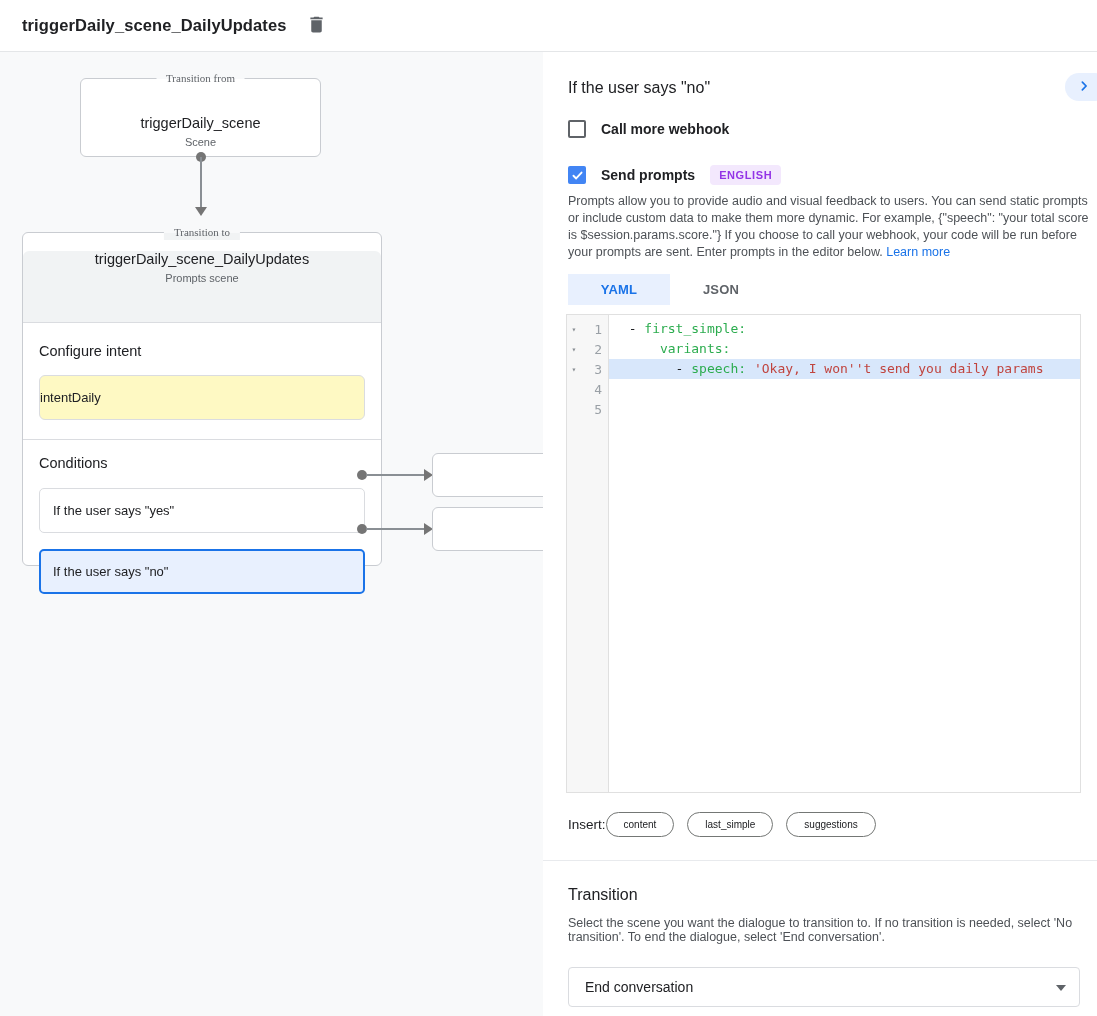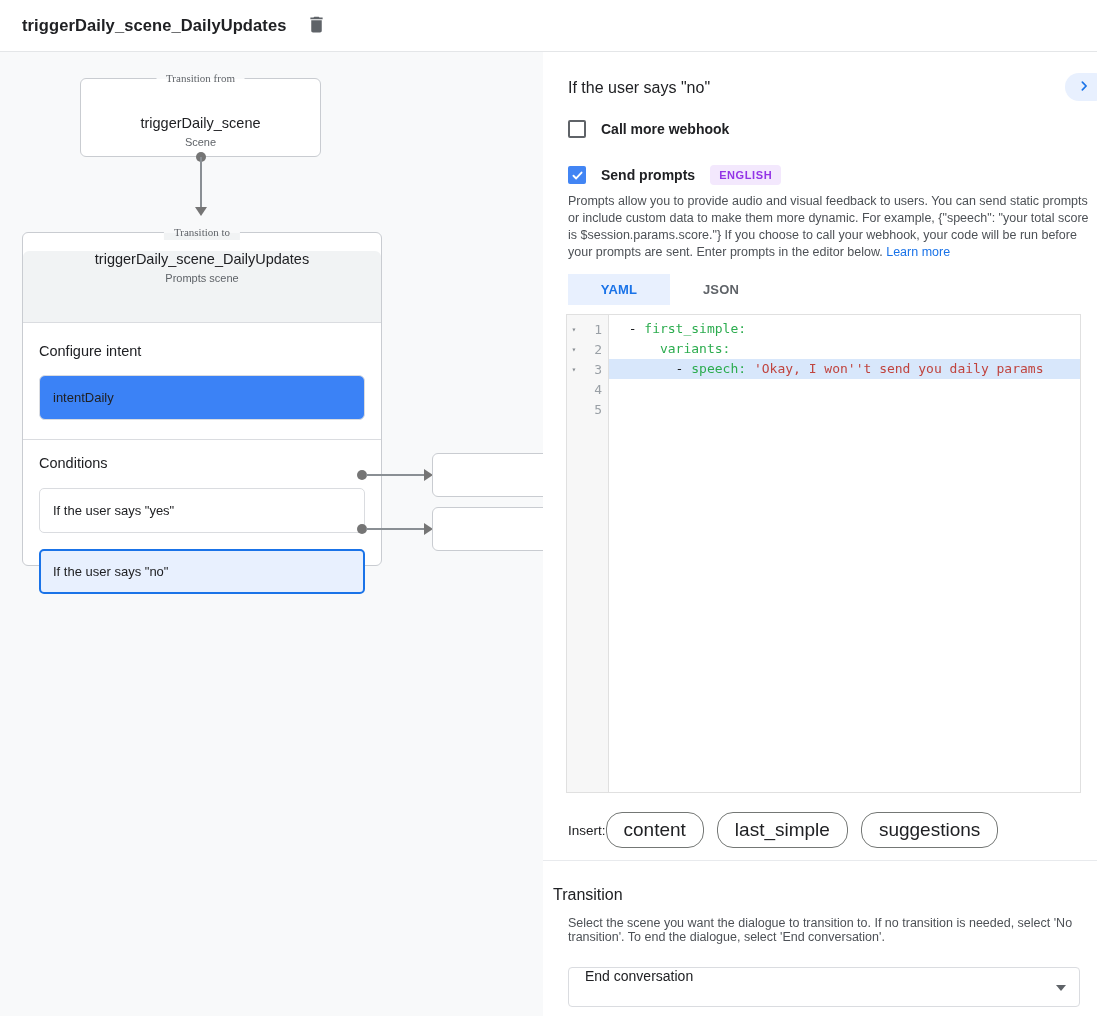--- a/index.html
+++ b/index.html
@@ -37,21 +37,21 @@
 
   .to-card { position:absolute; left:22px; top:180px; width:360px; height:334px; background:#fff;
     border:1px solid #c9ccd1; border-radius:6px; }
   .to-card .legend { background:linear-gradient(to bottom,#f8f9fa 53%,#f1f3f4 53%); }
   .to-header { height:72px; background:#f1f3f4; border-bottom:1px solid #dadce0;
     border-radius:6px 6px 0 0; text-align:center; }
   .to-header .node-title { margin-top:18px; }
   .sect1 { padding:20px 16px 19px 16px; border-bottom:1px solid #dadce0; }
   .sect-label { font-size:14.5px; color:#202124; }
   .intent-box { margin-top:16px; height:45px; border:1px solid #dadce0; border-radius:6px;
-    font-size:13px; color:#202124; display:flex; align-items:center; padding-left:13px; background:#3b82f6; }
+    font-size:13px; color:#202124; display:flex; align-items:center; background:#fef9c3; }
   .sect2 { padding:15px 16px; }
   .cond-row { height:45px; border:1px solid #dadce0; border-radius:5px; background:#fff;
     display:flex; align-items:center; padding-left:13px; font-size:13px; color:#202124;
     margin-top:16px; cursor:pointer; }
   .cond-row.first { margin-top:17px; }
   .cond-row.selected { border:2px solid #1a73e8; background:#e8f0fe; padding-left:12px; }
 
   .h-dot { position:absolute; width:10px; height:10px; border-radius:50%; background:#757575; }
   .h-line { position:absolute; width:58px; height:2px; background:#8a8f94; }
   .h-head { position:absolute; width:0; height:0; border-top:6px solid transparent;
@@ -93,28 +93,28 @@
   .code-area { flex:1; padding-top:4px; overflow:hidden; cursor:text; }
   .code-line { height:20px; line-height:20px; white-space:pre; padding-left:4px; color:#202124; }
   .code-line.hl { background:#d8e7fb; }
   .code-line .key { color:#2bac4e; }
   .code-line .str { color:#c0443e; }
   .code-line .plain { color:#202124; }
 
   .insert-row { position:absolute; left:25px; top:760px; display:flex; align-items:center; }
   .insert-label { font-size:13.5px; color:#202124; }
   .chip { border:1px solid #747775; border-radius:16px; background:#fff; padding:6px 17px;
-    font-size:19px; color:#202124; margin-right:13px; cursor:pointer; font-family:inherit; }
+    font-size:10px; color:#202124; margin-right:13px; cursor:pointer; font-family:inherit; }
 
   .panel-divider { position:absolute; left:0; right:0; top:808px; border-top:1px solid #e8eaed; }
 
-  .trans-title { position:absolute; left:10px; top:834px; font-size:16px; color:#202124; }
+  .trans-title { position:absolute; left:25px; top:834px; font-size:16px; color:#202124; }
   .trans-desc { position:absolute; left:25px; top:864px; width:529px; font-size:12.5px; line-height:14px; color:#4d5156; }
   .dropdown { position:absolute; left:25px; top:915px; width:512px; height:40px; border:1px solid #dadce0;
-    border-radius:4px; background:#fff; display:flex; padding-left:16px;
+    border-radius:4px; background:#fff; display:flex; align-items:center; padding-left:16px;
     font-size:14px; color:#202124; cursor:pointer; }
   .caret { position:absolute; right:13px; top:17px; width:0; height:0;
     border-left:5px solid transparent; border-right:5px solid transparent; border-top:6px solid #5f6368; }
 </style>
 </head>
 <body>
 
 <div class="app-header">
   <div class="app-title">triggerDaily_scene_DailyUpdates</div>
   <button class="trash-btn">

